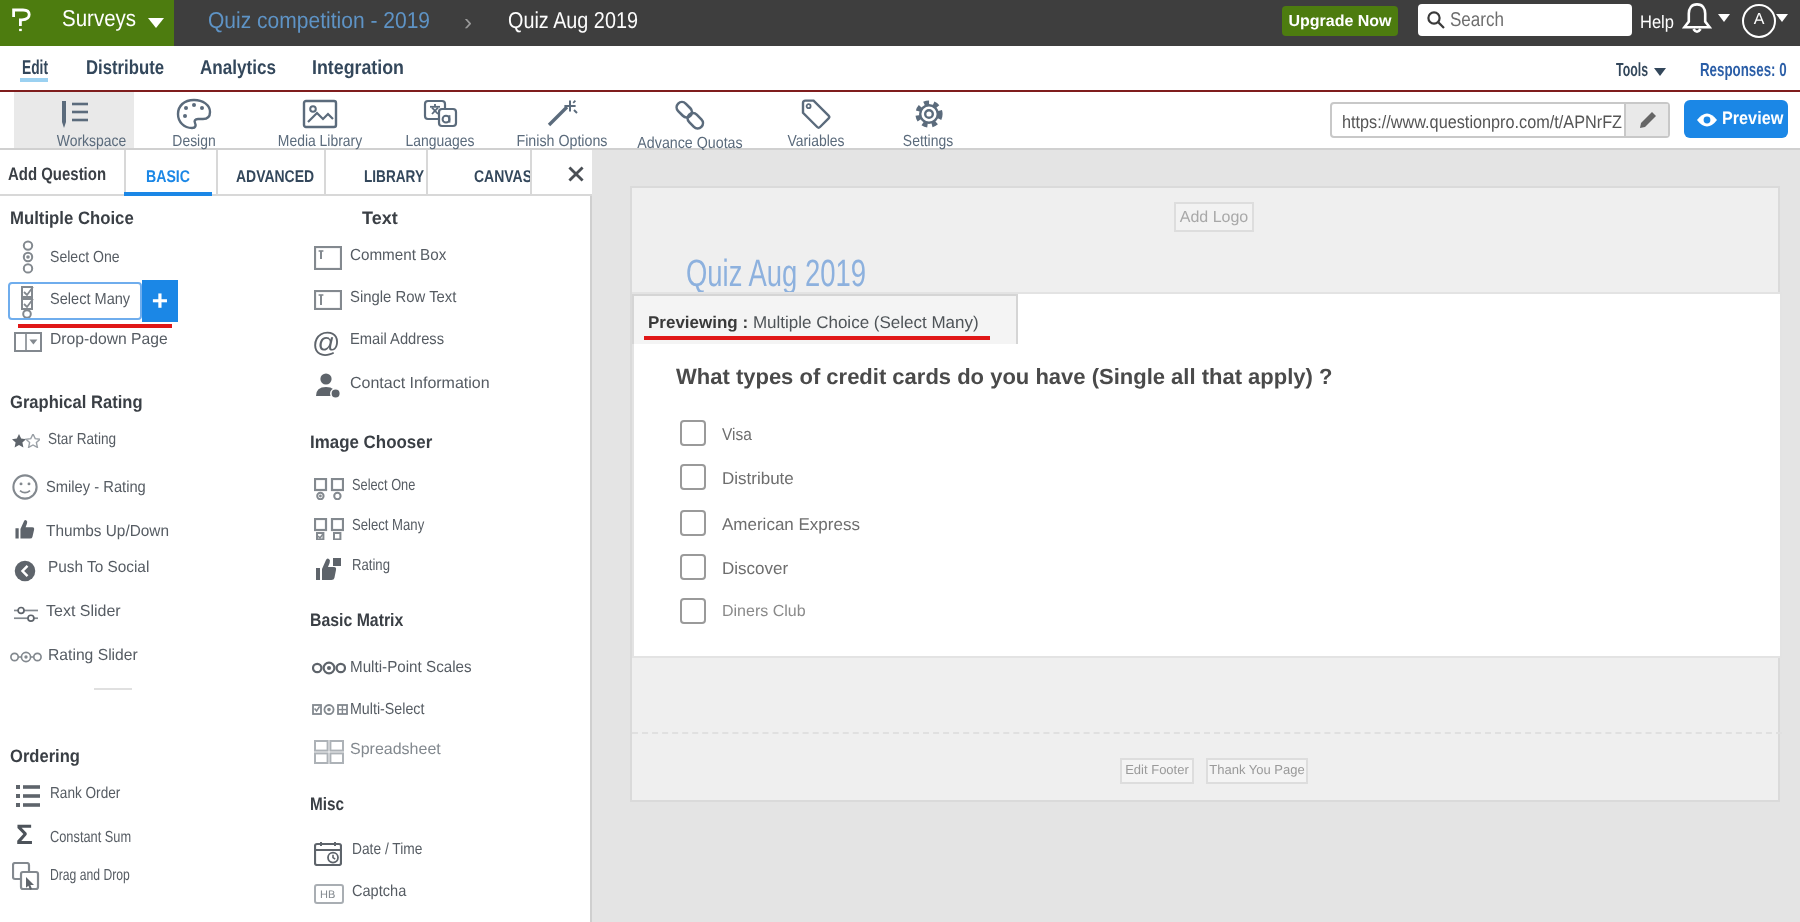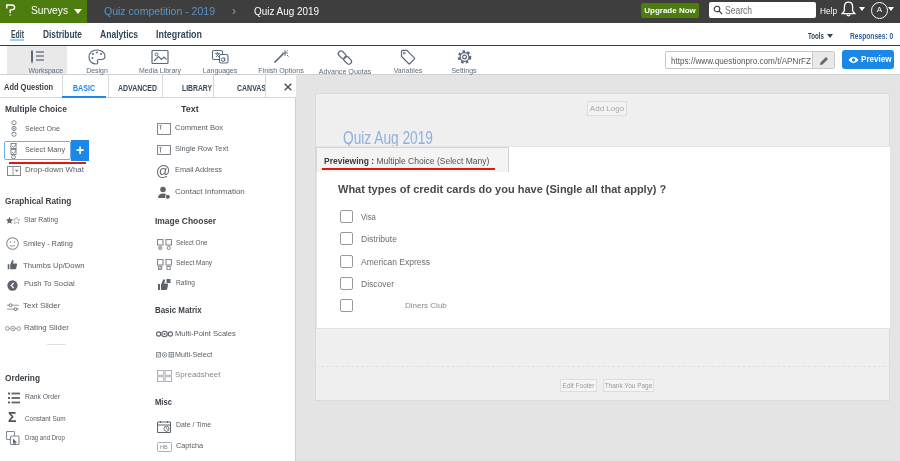--- a/index.html
+++ b/index.html
@@ -261,21 +261,21 @@
           <path d="M2 9 L3.5 10.5 L6.5 6.5" fill="none" stroke="#83898f" stroke-width="0.9"></path>
           <circle cx="3.5" cy="14" r="1.9" fill="none" stroke="#83898f" stroke-width="1"></circle>
         </svg>
       <span class="sb-i" style="transform:scaleX(0.91); left:25px; top:70px;">Select Many</span>
       <div class="redline1"></div>
       <svg class="sb-ic" style="left:7px; top:91px;" width="14" height="10" viewBox="0 0 14 10">
           <rect x="0.5" y="0.5" width="13" height="9" fill="none" stroke="#83898f" stroke-width="1"></rect>
           <rect x="6" y="0.5" width="7.5" height="9" fill="none" stroke="#83898f" stroke-width="0.8"></rect>
           <path d="M7.7 3.7 L11.7 3.7 L9.7 6.3 Z" fill="#83898f"></path>
         </svg>
-      <span class="sb-i" style="transform:scaleX(0.98); left:25px; top:90px;">Drop-down What</span>
+      <span class="sb-i" style="transform:scaleX(0.98); left:25px; top:90px;">Drop-down Page</span>
 
       <span class="sb-h" style="transform:scaleX(0.92); left:5px; top:121px;">Graphical Rating</span>
       <svg class="sb-ic" style="left:6px; top:142px;" width="14" height="7" viewBox="0 0 14 7">
           <path d="M3.5 0 L4.6 2.3 L7 2.6 L5.2 4.3 L5.7 6.7 L3.5 5.5 L1.3 6.7 L1.8 4.3 L0 2.6 L2.4 2.3 Z" fill="#5e646b"></path>
           <path d="M10.5 0 L11.6 2.3 L14 2.6 L12.2 4.3 L12.7 6.7 L10.5 5.5 L8.3 6.7 L8.8 4.3 L7 2.6 L9.4 2.3 Z" fill="none" stroke="#9aa0a6" stroke-width="0.7"></path>
         </svg>
       <span class="sb-i" style="transform:scaleX(0.85); left:24px; top:140px;">Star Rating</span>
       <svg class="sb-ic" style="left:6px; top:162px;" width="13" height="13" viewBox="0 0 15 15">
           <circle cx="7.5" cy="7.5" r="6.7" fill="none" stroke="#83898f" stroke-width="1.2"></circle>
           <circle cx="5.2" cy="5.7" r="0.85" fill="#83898f"></circle>
@@ -438,21 +438,21 @@
         <div class="opt" style="top:108px;">
             <span class="cb"></span>
             <span class="ol">American Express</span>
           </div>
         <div class="opt" style="top:130px;">
             <span class="cb"></span>
             <span class="ol">Discover</span>
           </div>
         <div class="opt" style="top:152px;">
             <span class="cb"></span>
-            <span class="ol" style="font-size:8px;color:#8a8a8a;margin-left:44px;">Diners Club</span>
+            <span class="ol" style="font-size:8px;color:#8a8a8a;">Diners Club</span>
           </div>
       </div>
       <div class="redline2"></div>
       <div class="dashline"></div>
       <div class="footbtn" style="left:244px; width:37px;">Edit Footer</div>
       <div class="footbtn" style="left:287px; width:51px;">Thank You Page</div>
     </div>
   </div>
 </div>
 

